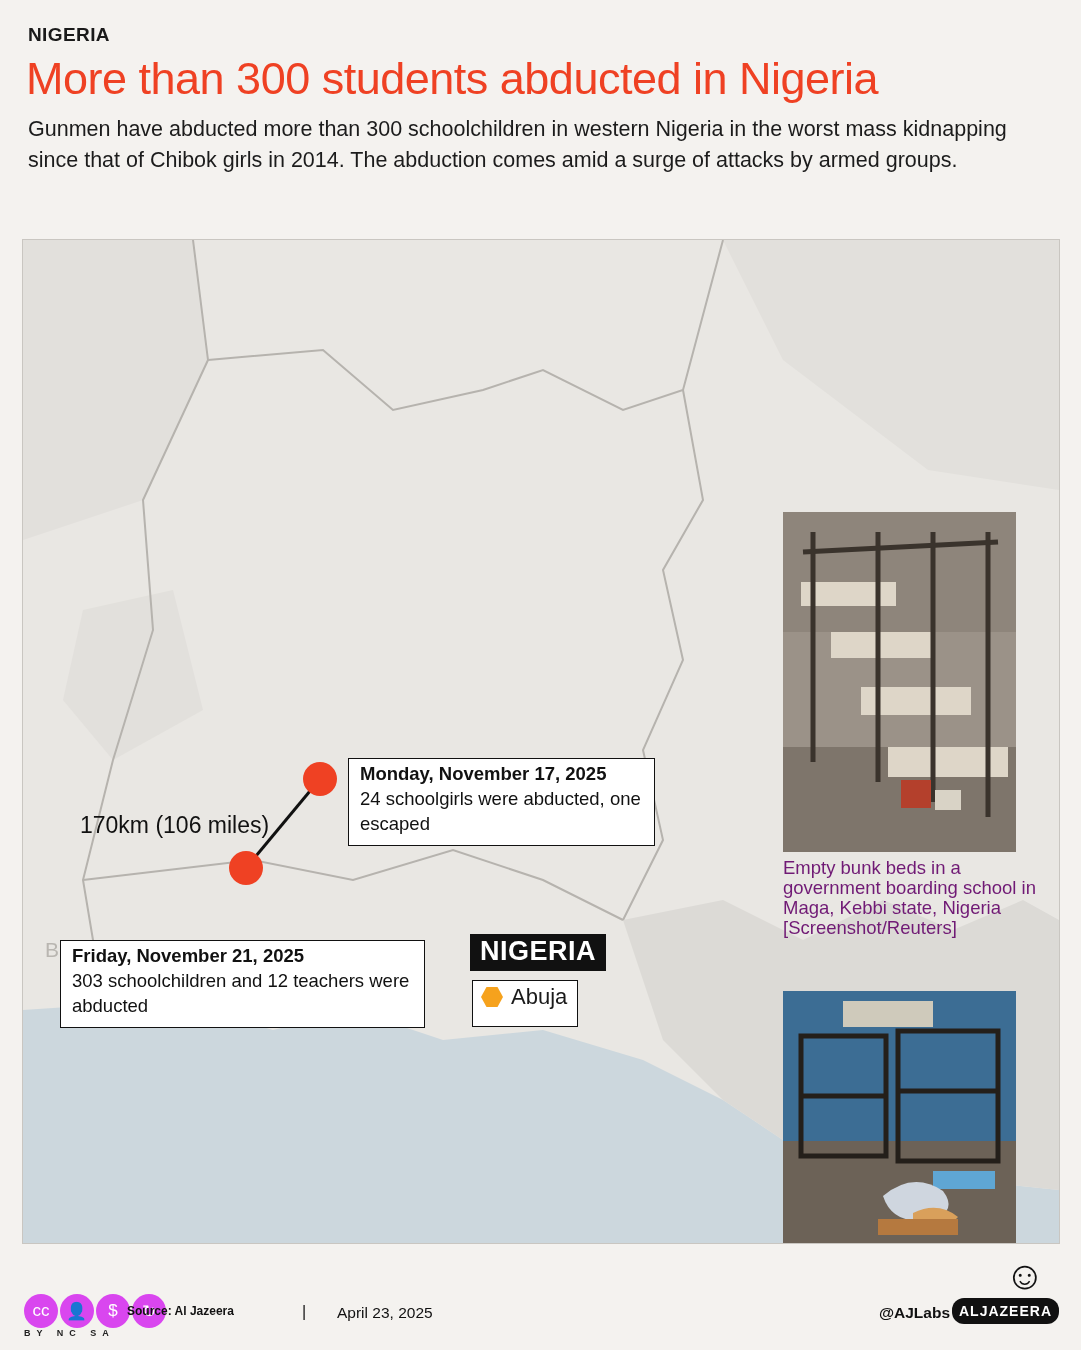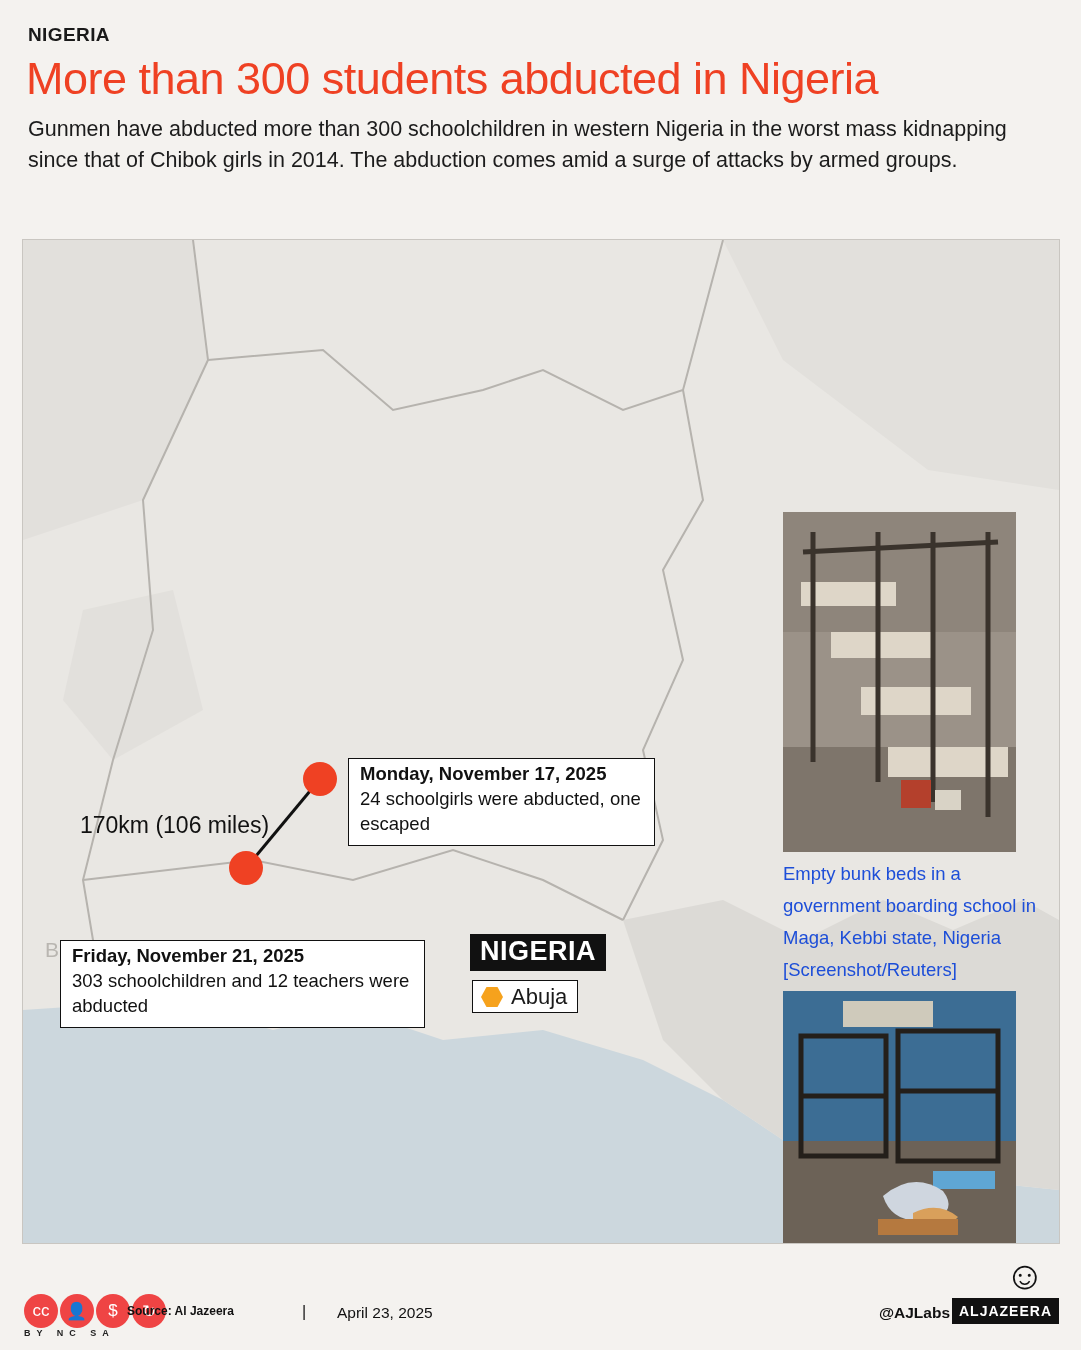--- a/index.html
+++ b/index.html
@@ -89,21 +89,21 @@
     font-weight: bold;
     letter-spacing: 0.5px;
     padding: 2px 10px 4px 10px;
   }
   .capital-chip {
     position: absolute;
     left: 449px;
     top: 740px;
     background: #fff;
     border: 1px solid #111;
-    padding: 3px 10px 2px 8px;
+    padding: 3px 10px 16px 8px;
     display: flex;
     align-items: center;
     gap: 8px;
     font-size: 22px;
   }
   .hex {
     width: 22px;
     height: 22px;
     background: #f6a21d;
     clip-path: polygon(25% 4%, 75% 4%, 100% 50%, 75% 96%, 25% 96%, 0% 50%);
@@ -167,22 +167,22 @@
     position: absolute;
     background: #8b8279;
     overflow: hidden;
   }
   .photo1 { left: 760px; top: 272px; width: 233px; height: 340px; }
   .photo2 { left: 760px; top: 751px; width: 233px; height: 261px; }
 
   .caption {
     position: absolute;
     font-size: 18.5px;
-    line-height: 32px;
-    color: #1d4ed8;
+    line-height: 20px;
+    color: #701a75;
     width: 270px;
   }
   .caption1 { left: 760px; top: 618px; }
 
   
   .footer {
     position: absolute;
     left: 0;
     top: 1288px;
     width: 1081px;
@@ -192,21 +192,21 @@
     position: absolute;
     left: 24px;
     top: 6px;
     display: flex;
     height: 34px;
   }
   .cc-circle {
     width: 34px;
     height: 34px;
     border-radius: 50%;
-    background: #ef4444;
+    background: #d946ef;
     color: #fff;
     font-size: 17px;
     display: flex;
     align-items: center;
     justify-content: center;
     margin-right: 2px;
   }
   .cc-sub {
     position: absolute;
     left: 24px;
@@ -249,20 +249,21 @@
   .aj-wordmark {
     position: absolute;
     right: 22px;
     top: 10px;
     background: #111;
     color: #fff;
     font-size: 14px;
     font-weight: bold;
     letter-spacing: 1px;
     padding: 5px 7px;
+    border-radius: 12px;
   }
   .aj-logo {
     position: absolute;
     right: 24px;
     top: 1252px;
     width: 64px;
     height: 46px;
     color: #111;
     font-size: 40px;
     text-align: center;

